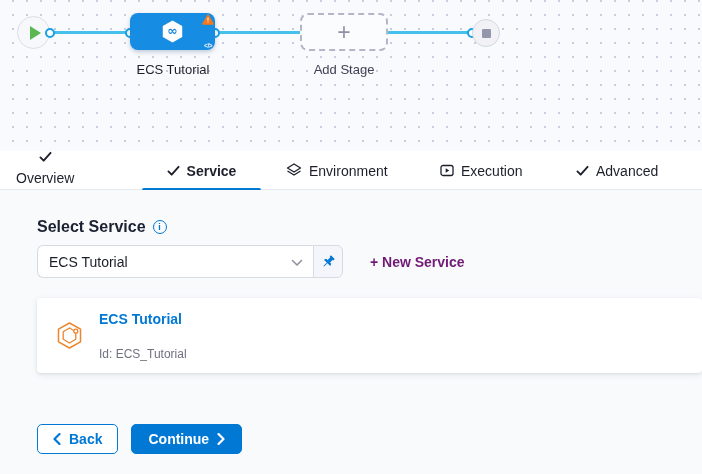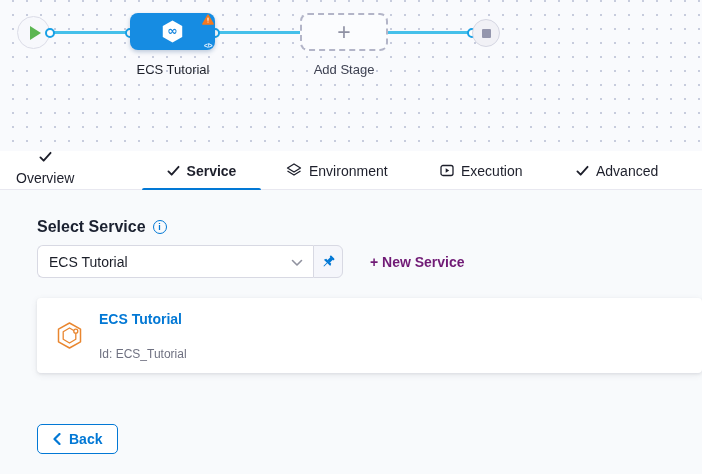--- a/index.html
+++ b/index.html
@@ -217,16 +217,22 @@
       </div>
     </div>
 
     <div class="footer">
       <div class="btn btn-back">
         <svg width="8" height="12" viewBox="0 0 8 12">
             <polyline points="6.5,1 1.5,6 6.5,11" fill="none" stroke="#0278d5" stroke-width="2.2" stroke-linecap="round" stroke-linejoin="round"></polyline>
           </svg>
         <span>Back</span>
       </div>
+      <div class="btn btn-continue">
+        <span>Continue</span>
+        <svg width="8" height="12" viewBox="0 0 8 12">
+            <polyline points="1.5,1 6.5,6 1.5,11" fill="none" stroke="#ffffff" stroke-width="2.2" stroke-linecap="round" stroke-linejoin="round"></polyline>
+          </svg>
+      </div>
     </div>
 
   </div>
 </div>
 
 </body></html>

